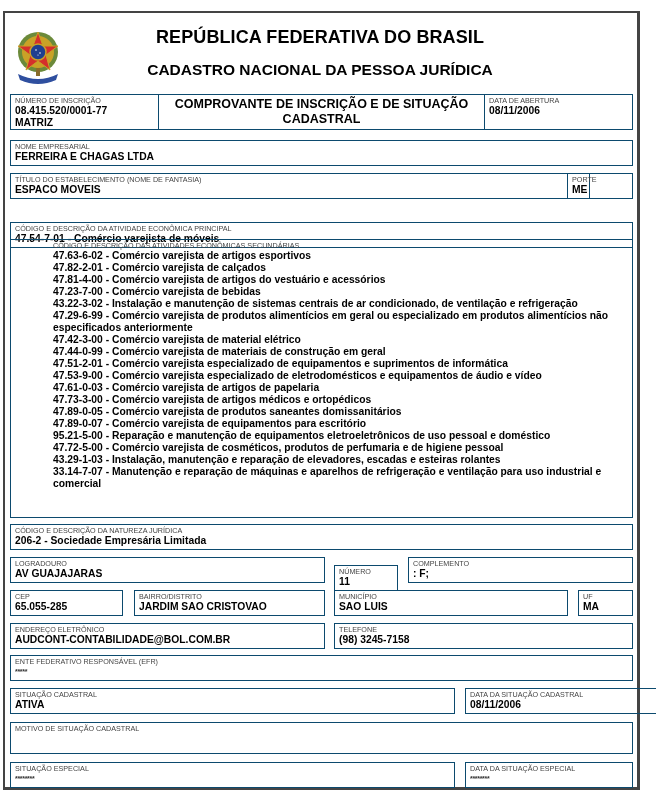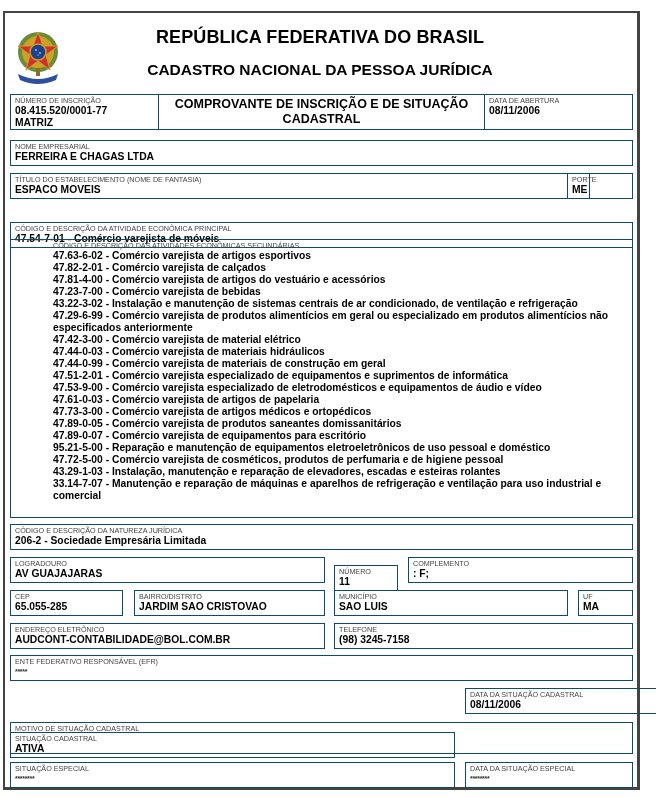--- a/index.html
+++ b/index.html
@@ -75,21 +75,20 @@
 <div class="box list" style="left:10px;top:239px;width:623px;height:279px;padding-left:42px;">
   <div class="lbl">CÓDIGO E DESCRIÇÃO DAS ATIVIDADES ECONÔMICAS SECUNDÁRIAS</div>
   <div id="sec-list">
       <div class="item">47.63-6-02 - Comércio varejista de artigos esportivos</div>
       <div class="item">47.82-2-01 - Comércio varejista de calçados</div>
       <div class="item">47.81-4-00 - Comércio varejista de artigos do vestuário e acessórios</div>
       <div class="item">47.23-7-00 - Comércio varejista de bebidas</div>
       <div class="item">43.22-3-02 - Instalação e manutenção de sistemas centrais de ar condicionado, de ventilação e refrigeração</div>
       <div class="item">47.29-6-99 - Comércio varejista de produtos alimentícios em geral ou especializado em produtos alimentícios não especificados anteriormente</div>
       <div class="item">47.42-3-00 - Comércio varejista de material elétrico</div>
-      <div class="item">47.44-0-03 - Comércio varejista de materiais hidráulicos</div>
       <div class="item">47.44-0-99 - Comércio varejista de materiais de construção em geral</div>
       <div class="item">47.51-2-01 - Comércio varejista especializado de equipamentos e suprimentos de informática</div>
       <div class="item">47.53-9-00 - Comércio varejista especializado de eletrodomésticos e equipamentos de áudio e vídeo</div>
       <div class="item">47.61-0-03 - Comércio varejista de artigos de papelaria</div>
       <div class="item">47.73-3-00 - Comércio varejista de artigos médicos e ortopédicos</div>
       <div class="item">47.89-0-05 - Comércio varejista de produtos saneantes domissanitários</div>
       <div class="item">47.89-0-07 - Comércio varejista de equipamentos para escritório</div>
       <div class="item">95.21-5-00 - Reparação e manutenção de equipamentos eletroeletrônicos de uso pessoal e doméstico</div>
       <div class="item">47.72-5-00 - Comércio varejista de cosméticos, produtos de perfumaria e de higiene pessoal</div>
       <div class="item">43.29-1-03 - Instalação, manutenção e reparação de elevadores, escadas e esteiras rolantes</div>
@@ -139,21 +138,21 @@
 <div class="box" style="left:334px;top:623px;width:299px;height:26px;">
   <div class="lbl">TELEFONE</div>
   <div class="val">(98) 3245-7158</div>
 </div>
 
 <div class="box" style="left:10px;top:655px;width:623px;height:26px;">
   <div class="lbl">ENTE FEDERATIVO RESPONSÁVEL (EFR)</div>
   <div class="val star">*****</div>
 </div>
 
-<div class="box" style="left:10px;top:688px;width:445px;height:26px;margin-top:44px;">
+<div class="box" style="left:10px;top:688px;width:445px;height:26px;">
   <div class="lbl">SITUAÇÃO CADASTRAL</div>
   <div class="val">ATIVA</div>
 </div>
 <div class="box" style="left:465px;top:688px;width:203px;height:26px;">
   <div class="lbl">DATA DA SITUAÇÃO CADASTRAL</div>
   <div class="val">08/11/2006</div>
 </div>
 
 <div class="box" style="left:10px;top:722px;width:623px;height:32px;">
   <div class="lbl">MOTIVO DE SITUAÇÃO CADASTRAL</div>

